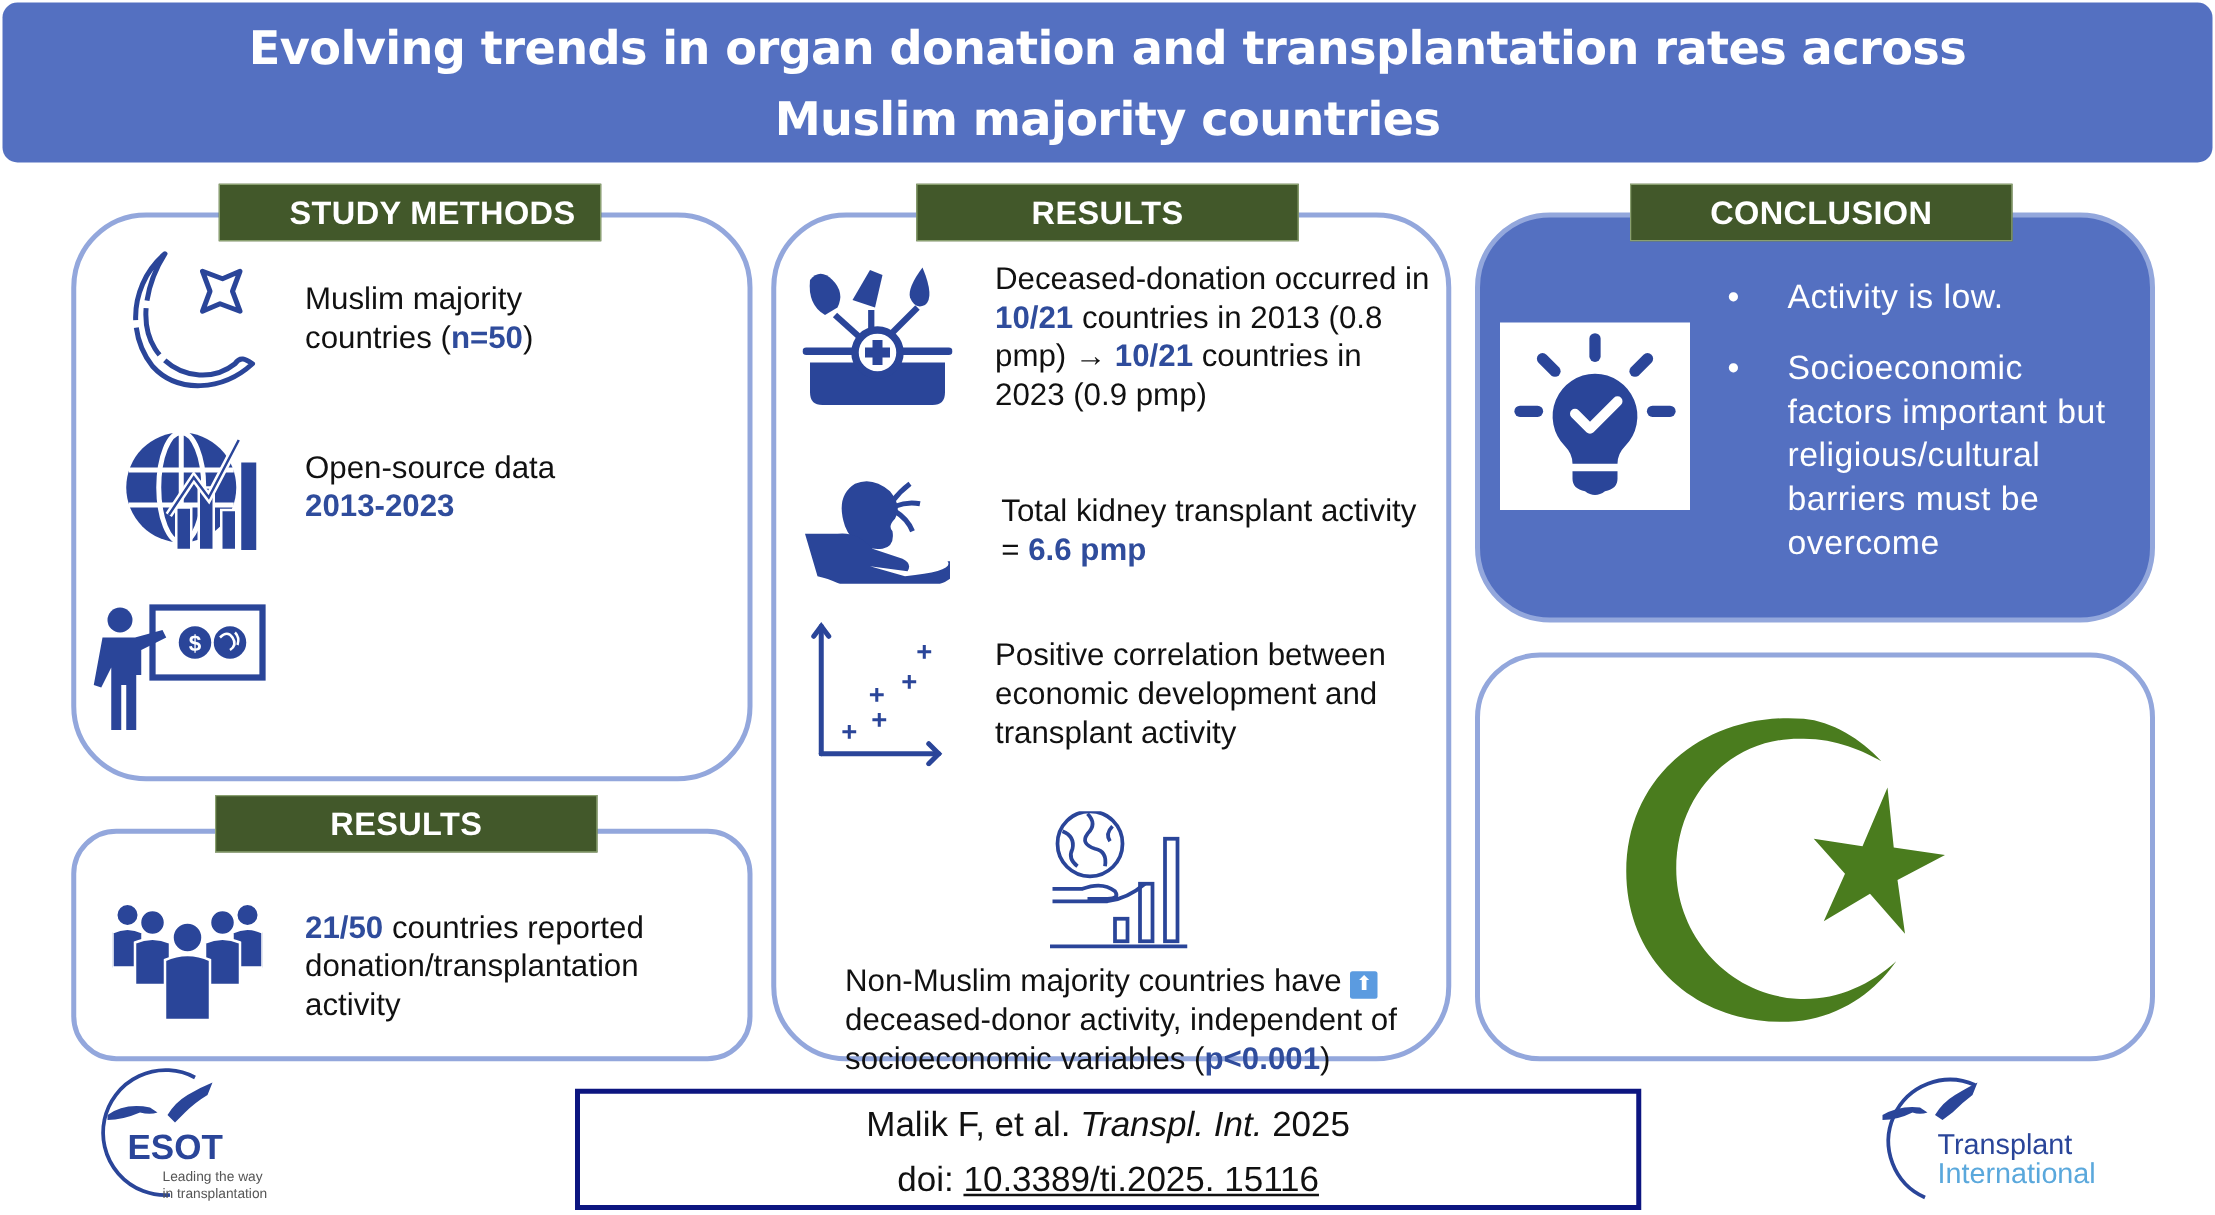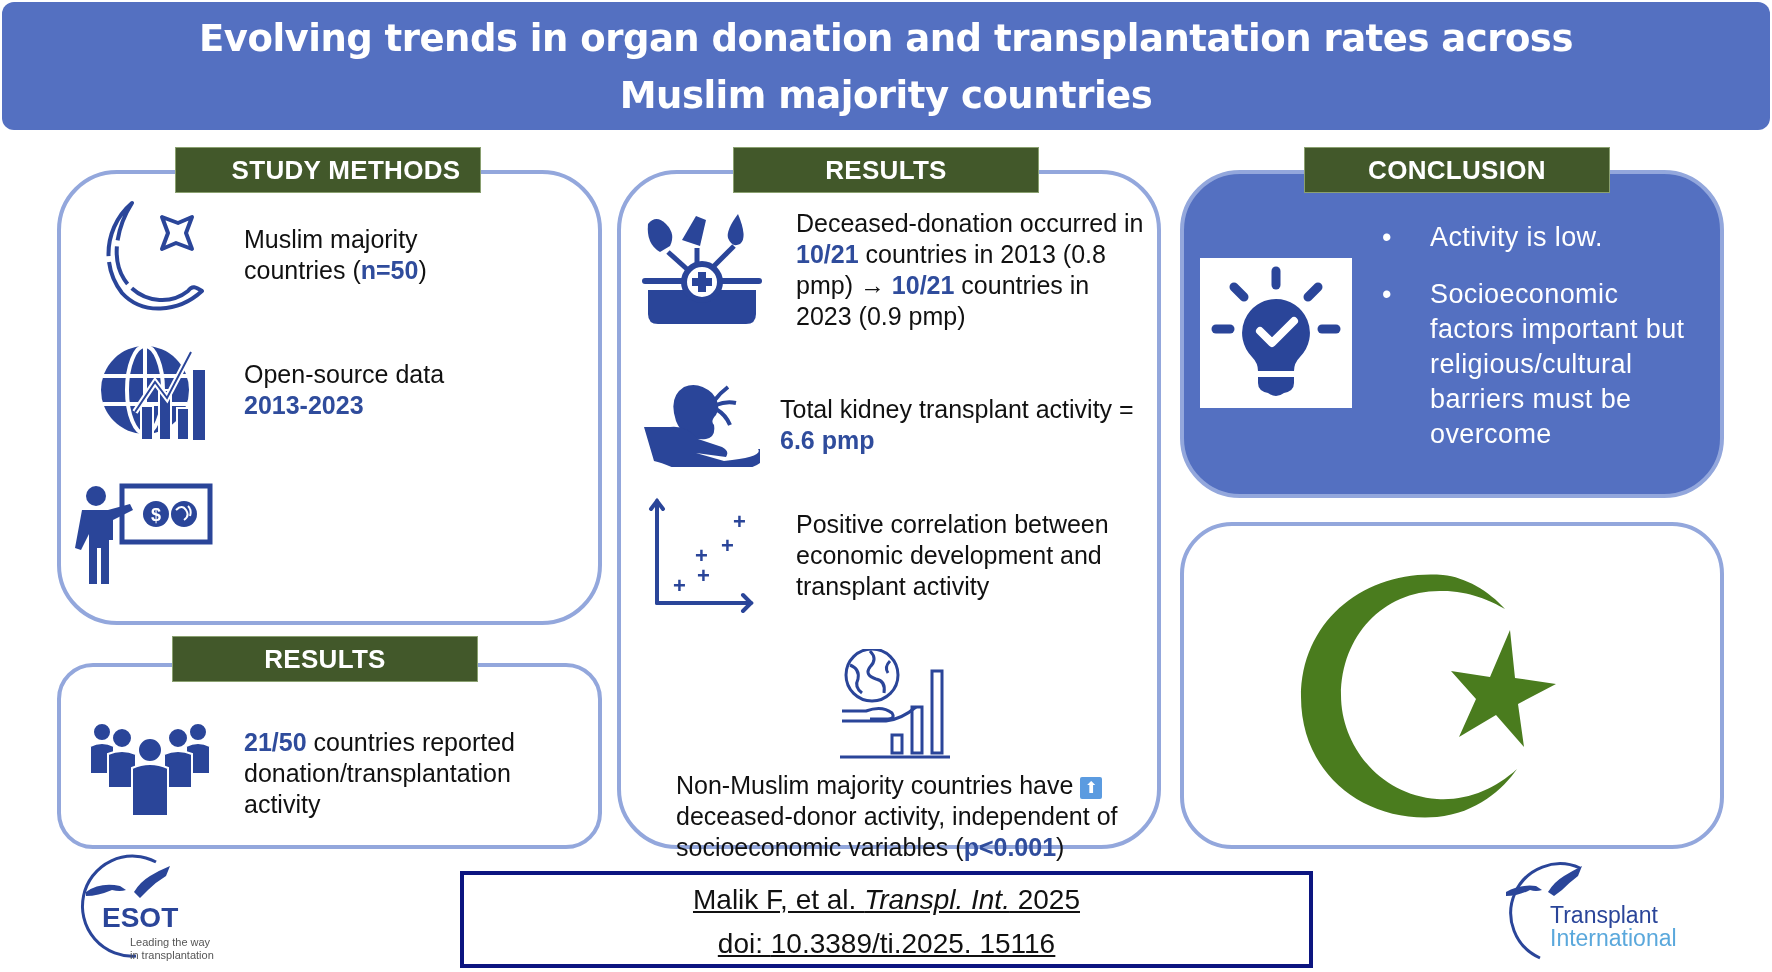--- a/index.html
+++ b/index.html
@@ -28,21 +28,21 @@
   .hl { color: #2F4C9C; font-weight: bold; }
 
   .concl { background: #5470C1; border-color: #93A7DC; }
   .concl ul { list-style: none; }
   .concl li { position: relative; color: #fff; font-size: 27px; line-height: 35px; padding-left: 48px; margin-bottom: 22px; letter-spacing: 0.4px; }
   .concl li .bullet { position: absolute; left: 0; top: 0; }
 
   .cite {
     position: absolute; left: 460px; top: 871px; width: 853px; height: 97px;
     border: 4px solid #0C1580; text-align: center;
-    font-family: "Liberation Sans Narrow", "Liberation Sans", sans-serif; font-size: 28px; line-height: 44px; padding-top: 3px; color: #111; text-decoration: underline;
+    font-family: "Liberation Sans Narrow", "Liberation Sans", sans-serif; font-size: 28px; line-height: 44px; padding-top: 3px; color: #111;
   }
   .cite i { font-style: italic; }
   .cite u { text-decoration: underline; }
 
   .logo { position: absolute; }
 </style>
 </head>
 <body>
 
 <div class="header">
@@ -156,21 +156,21 @@
 </div>
 
 <div class="item" style="left:640px; top:375px; width:510px; height:100px;">
   <div class="icon" style="width:124px; height:90px;">
     <svg width="116" height="84" viewBox="0 0 116 84">
       <path d="M40 4 q-16 10 -8 34 q8 20 30 18 q10 -2 8 -14 q-4 -4 2 -10 q6 -10 -4 -22 q-14 -12 -28 -6z" fill="#2A4599"></path>
       <path d="M72 22 q10 -4 20 -2 M72 26 q10 6 14 16 M70 18 q6 -8 14 -14" stroke="#2A4599" stroke-width="4" fill="none"></path>
       <path d="M0 44 h26 q16 -2 28 12 l24 8 q8 4 4 10 l-30 -4 l28 8 q40 -4 34 -12 h2 v14 q-10 8 -40 8 h-40 q-16 -8 -26 -10 z" fill="#2A4599"></path>
     </svg>
   </div>
-  <div class="txt" style="margin-left:16px;">
+  <div class="txt" style="margin-left:37px;">
     <span>Total kidney transplant activity = </span><span class="hl">6.6 pmp</span>
   </div>
 </div>
 
 <div class="item" style="left:640px; top:495px; width:510px; height:120px;">
   <div class="icon" style="width:124px; height:120px;">
     <svg width="110" height="116" viewBox="0 0 110 116">
       <g stroke="#2A4599" stroke-width="4" fill="none" stroke-linecap="round">
         <polyline points="4,12 10,4 16,12"></polyline>
         <line x1="10" y1="4" x2="10" y2="106"></line>

